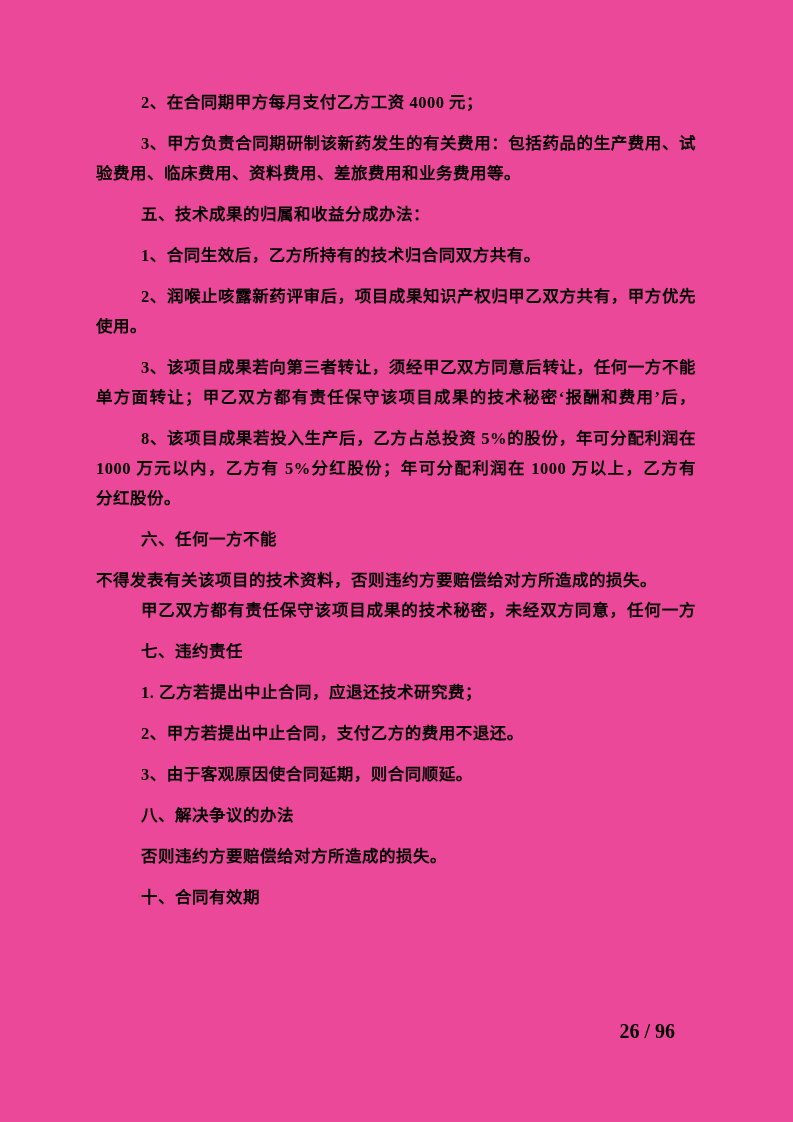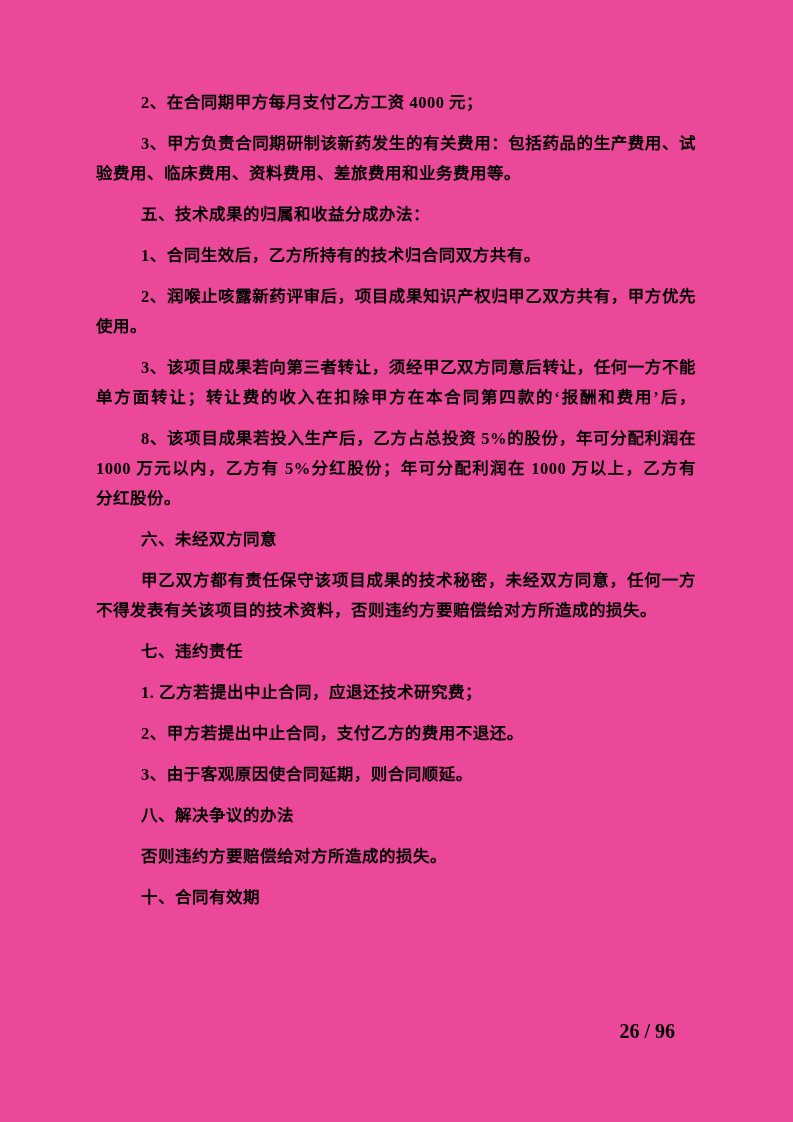--- a/index.html
+++ b/index.html
@@ -73,33 +73,33 @@
       </div>
       <div class="para">
         <div class="line first">1、合同生效后，乙方所持有的技术归合同双方共有。</div>
       </div>
       <div class="para">
         <div class="line first fill">2、润喉止咳露新药评审后，项目成果知识产权归甲乙双方共有，甲方优先</div>
         <div class="line">使用。</div>
       </div>
       <div class="para">
         <div class="line first fill">3、该项目成果若向第三者转让，须经甲乙双方同意后转让，任何一方不能</div>
-        <div class="line fill">单方面转让；转让费的收入在扣除甲方在本合同第四款的‘报酬和费用’后，</div>
+        <div class="line fill">单方面转让；甲乙双方都有责任保守该项目成果的技术秘密‘报酬和费用’后，</div>
       </div>
       <div class="para">
         <div class="line first fill">8、该项目成果若投入生产后，乙方占总投资 5%的股份，年可分配利润在</div>
         <div class="line fill">1000 万元以内，乙方有 5%分红股份；年可分配利润在 1000 万以上，乙方有 4%</div>
         <div class="line">分红股份。</div>
       </div>
       <div class="para">
-        <div class="line first">六、未经双方同意</div>
+        <div class="line first">六、任何一方不能</div>
       </div>
       <div class="para">
+        <div class="line">不得发表有关该项目的技术资料，否则违约方要赔偿给对方所造成的损失。</div>
         <div class="line first fill">甲乙双方都有责任保守该项目成果的技术秘密，未经双方同意，任何一方</div>
-        <div class="line">不得发表有关该项目的技术资料，否则违约方要赔偿给对方所造成的损失。</div>
       </div>
       <div class="para">
         <div class="line first">七、违约责任</div>
       </div>
       <div class="para">
         <div class="line first">1. 乙方若提出中止合同，应退还技术研究费；</div>
       </div>
       <div class="para">
         <div class="line first">2、甲方若提出中止合同，支付乙方的费用不退还。</div>
       </div>

